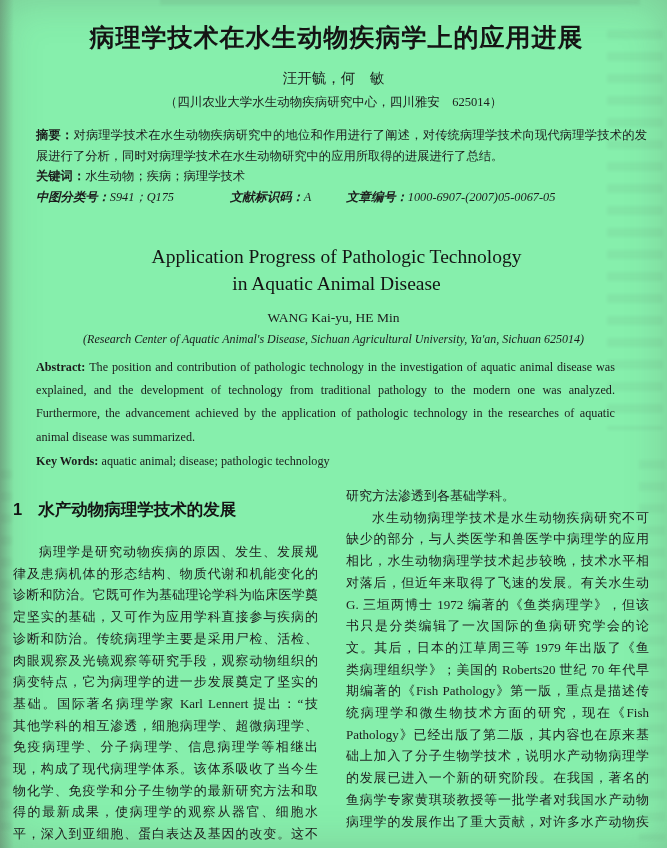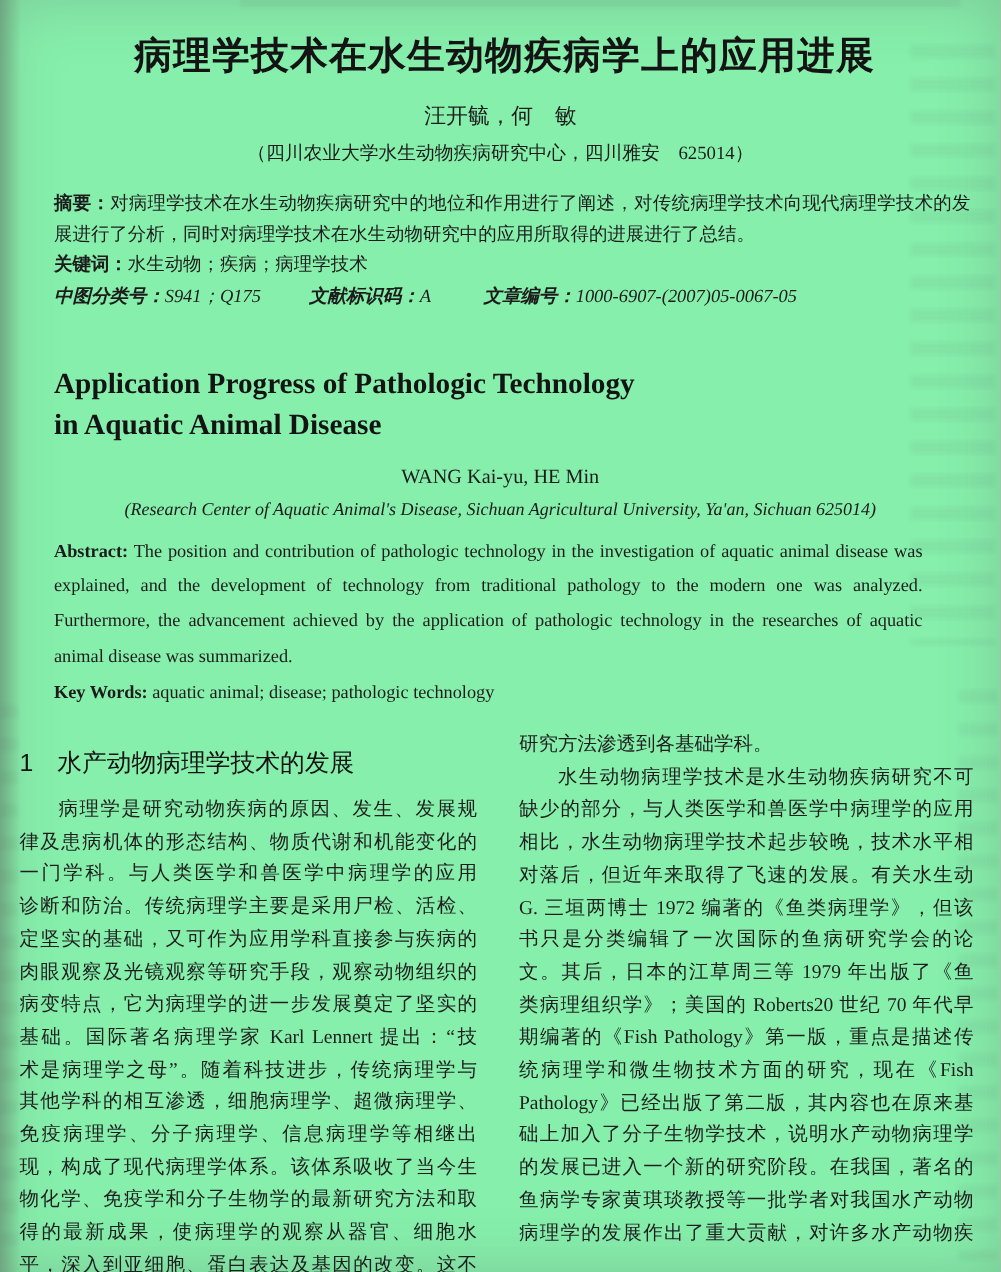--- a/index.html
+++ b/index.html
@@ -38,27 +38,27 @@
   }
   .authors-cn { margin-top: 14px; text-align:center; font-size:14.5px; line-height:20px; }
   .affil-cn   { margin-top: 6px;  text-align:center; font-size:12.5px; line-height:17px; }
 
   .absblock { margin: 14px 20px 0 36px; font-size:12.3px; line-height:20.5px; }
   .absblock .lbl { font-family:"Liberation Sans","DejaVu Sans",sans-serif; font-weight:bold; }
   .abs-cn { text-align: justify; }
   .kw-cn { }
   .meta-row { display:flex; margin: 0 32px 0 36px; font-size:12.3px; line-height:20.5px; white-space:nowrap;font-style:italic; }
   .meta-row .lbl { font-family:"Liberation Sans","DejaVu Sans",sans-serif; font-weight:bold; }
-  .meta-doc { margin-left: 32px; }
+  .meta-doc { margin-left: 56px; }
   .meta-id  { margin-left: 35px; }
 
   .title-en {
     margin: 36px 30px 0 36px;
-    text-align:left;
-    font-weight:bold;
+    text-align:center;
+    font-weight:normal;
     font-size: 19.5px;
     line-height: 27px;
     color:#141414;
   }
   .authors-en { margin-top: 11px; text-align:center; font-size:13.5px; line-height:19px; }
   .affil-en   { margin-top: 4px;  text-align:center; font-size:12px; font-style:italic; line-height:17px; }
 
   .abs-en { margin: 8px 52px 0 36px; font-size:12.2px; line-height:23.2px; text-align:justify; }
   .abs-en .lbl, .kw-en .lbl { font-weight:bold; font-style:normal; }
   .kw-en { margin: 1px 34px 0 36px; font-size:12.2px; line-height:23.2px; }
@@ -66,23 +66,23 @@
   .columns {
     display:flex;
     margin: 12px 18px 0 13px;
   }
   .col { width: 305px; }
   .col-left { margin-right: 28px; }
   .col-right { width: 303px; }
 
   .sec-head {
     margin-top: 13px;
-    margin-bottom: 8px;
+    margin-bottom: 21px;
     font-family: "Liberation Sans", "DejaVu Sans", sans-serif;
-    font-weight: normal;
+    font-weight: bold;
     font-size: 16.5px;
     line-height: 22px;
     color:#141414;
     white-space: nowrap;
   }
   .sec-head .sec-num { margin-right: 16px; }
 
   .bline {
     font-size: 13px;
     line-height: 21.7px;
@@ -128,27 +128,26 @@
 
   <div class="abs-en"><span class="lbl">Abstract:</span> <span>The position and contribution of pathologic technology in the investigation of aquatic animal disease was explained, and the development of technology from traditional pathology to the modern one was analyzed. Furthermore, the advancement achieved by the application of pathologic technology in the researches of aquatic animal disease was summarized.</span></div>
   <div class="kw-en"><span class="lbl">Key Words:</span> <span>aquatic animal; disease; pathologic technology</span></div>
 
   <div class="columns">
     <div class="col col-left">
       <div class="sec-head"><span class="sec-num">1</span><span>水产动物病理学技术的发展</span></div>
       <div>
           <div class="bline indent">病理学是研究动物疾病的原因、发生、发展规</div>
           <div class="bline">律及患病机体的形态结构、物质代谢和机能变化的</div>
-          <div class="bline">一门学科。与人类医学和兽医学中病理学的应用</div>
+          <div class="bline">诊断和防治。它既可作为基础理论学科为临床医学奠</div>
+          <div class="bline">定坚实的基础，又可作为应用学科直接参与疾病的</div>
           <div class="bline">诊断和防治。传统病理学主要是采用尸检、活检、</div>
-          <div class="bline">定坚实的基础，又可作为应用学科直接参与疾病的</div>
           <div class="bline">肉眼观察及光镜观察等研究手段，观察动物组织的</div>
           <div class="bline">病变特点，它为病理学的进一步发展奠定了坚实的</div>
           <div class="bline">基础。国际著名病理学家 Karl Lennert 提出：“技</div>
-          <div class="bline">术是病理学之母”。随着科技进步，传统病理学与</div>
           <div class="bline">其他学科的相互渗透，细胞病理学、超微病理学、</div>
           <div class="bline">免疫病理学、分子病理学、信息病理学等相继出</div>
           <div class="bline">现，构成了现代病理学体系。该体系吸收了当今生</div>
           <div class="bline">物化学、免疫学和分子生物学的最新研究方法和取</div>
           <div class="bline">得的最新成果，使病理学的观察从器官、细胞水</div>
           <div class="bline">平，深入到亚细胞、蛋白表达及基因的改变。这不</div>
         </div>
     </div>
     <div class="col col-right">
       <div>

